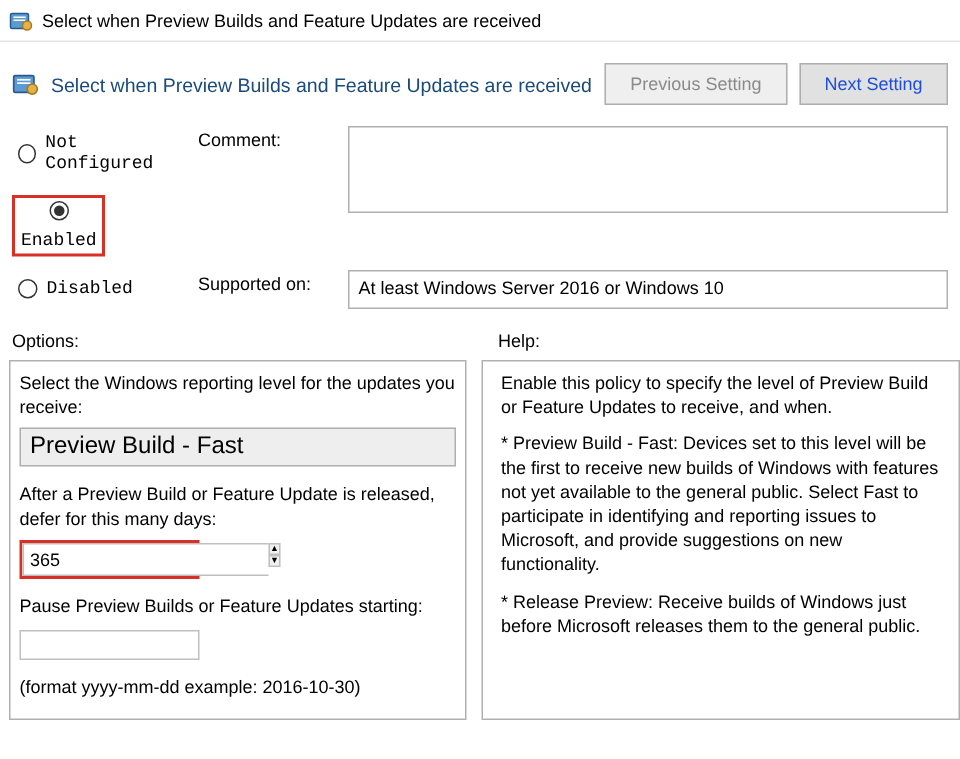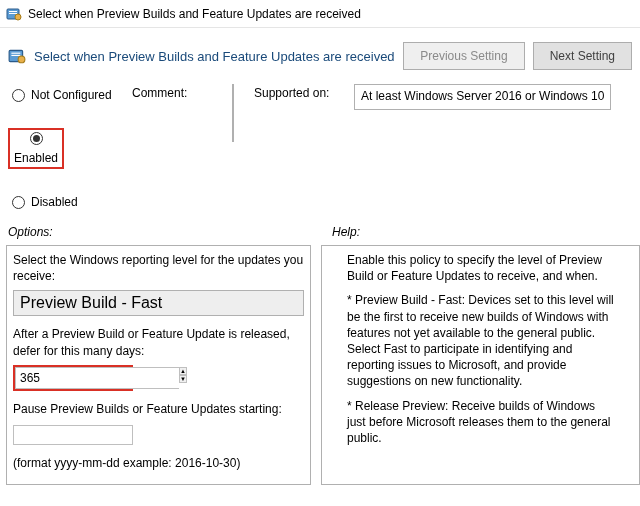--- a/index.html
+++ b/index.html
@@ -39,39 +39,40 @@
     .nav-buttons {
       margin-left: auto;
       display: flex;
       gap: 8px;
     }
     .nav-btn {
       border: 1px solid #adadad;
       background: #e1e1e1;
       padding: 6px 16px;
       font-size: 12px;
-      color: #404040;
+      color: #1d4ed8;
       cursor: pointer;
     }
     .nav-btn.disabled {
       color: #8a8a8a;
       background: #efefef;
       cursor: default;
     }
     .main-row {
       display: flex;
       padding: 4px 8px 0 8px;
       gap: 4px;
     }
     .radio-col {
       width: 120px;
       padding-top: 2px;
       display: flex;
       flex-direction: column;
-      gap: 24px;
+      gap: 12px;
+      font-family: Liberation Mono, monospace;
     }
     .radio-item {
       display: flex;
       align-items: center;
       gap: 6px;
       padding: 2px 4px;
     }
     .radio-item.highlight {
       border: 2px solid #d93025;
       padding: 2px 4px;
@@ -86,22 +87,22 @@
       align-items: center; justify-content: center;
     }
     .radio-inner {
       width: 7px; height: 7px;
       background: #333;
       border-radius: 50%;
     }
     .form-col {
       flex: 1;
       display: flex;
-      flex-direction: row;
-      gap: 20px;
+      flex-direction: column;
+      gap: 38px;
     }
     .form-line {
       display: flex;
       align-items: flex-start;
       gap: 12px;
     }
     .form-label {
       width: 88px;
       font-size: 12px;
       padding-top: 2px;
@@ -116,37 +117,36 @@
       flex: 1;
       height: 26px;
       border: 1px solid #b0b0b0;
       background: #fff;
       padding: 4px 6px;
       font-size: 12px;
     }
     .section-labels {
       display: flex;
       padding: 14px 8px 6px 8px;
-      font-style: italic;
     }
     .section-labels .opt { width: 50%; }
     .section-labels .hlp { width: 50%; padding-left: 12px; }
     .panels {
       display: flex;
       padding: 0 0 0 6px;
       gap: 10px;
     }
     .panel {
       border: 1px solid #b0b0b0;
       background: #fff;
       height: 240px;
       overflow: hidden;
     }
     .options-panel { width: 305px; padding: 6px 6px; }
-    .help-panel { flex: 1; padding: 6px 25px; }
+    .help-panel { flex: 1; padding: 6px 12px; }
     .opt-block { font-size: 12px; line-height: 1.35; margin-bottom: 6px; }
     .opt-dropdown {
       margin-top: 4px;
       border: 1px solid #b0b0b0;
       background: #eee;
       padding: 3px 6px;
       width: 100%;
       font-size: 16px;
     }
     .spinner-wrap {

